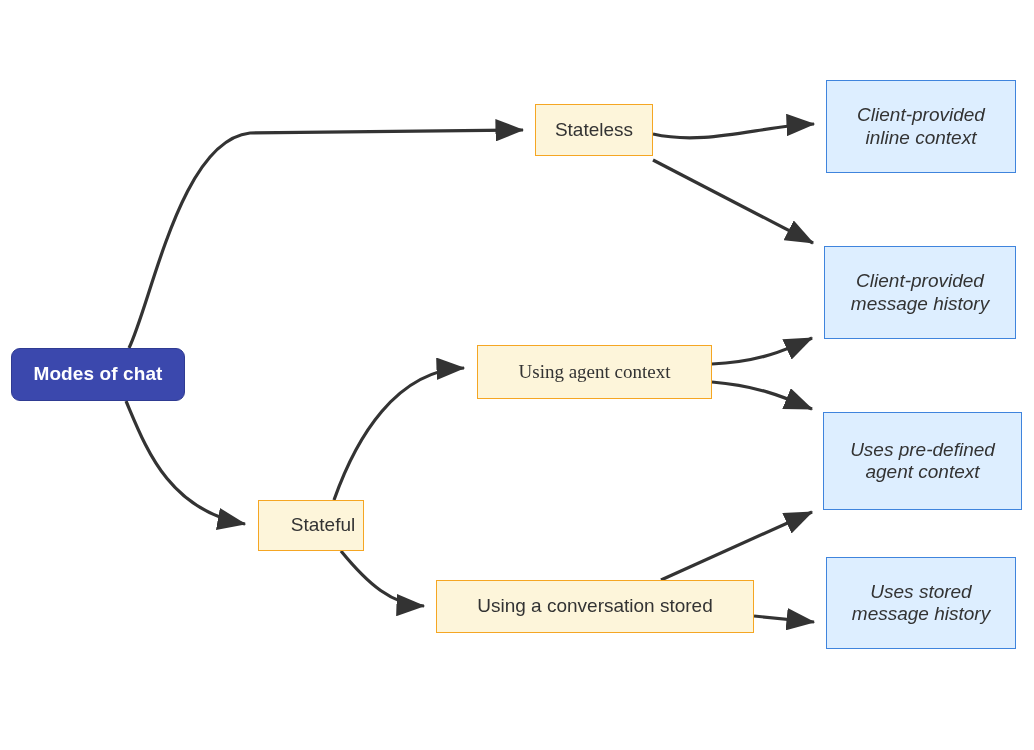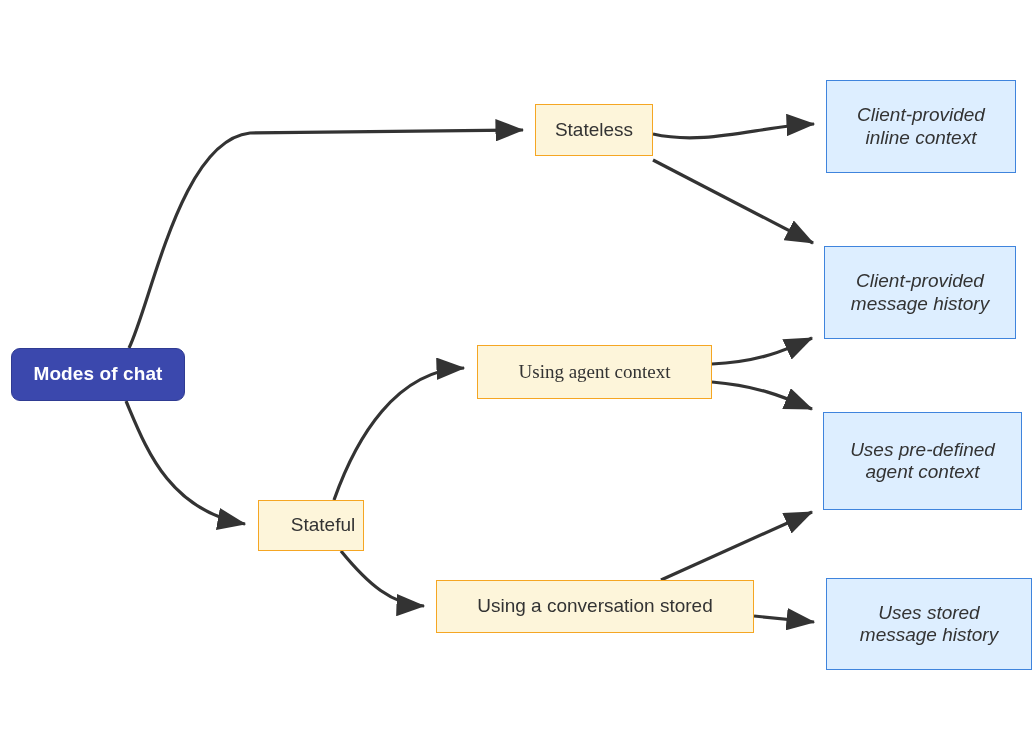--- a/index.html
+++ b/index.html
@@ -92,17 +92,17 @@
       <div class="node node-mid" style="left: 535px; top: 104px; width: 118px; height: 52px;"><span class="node-label">Stateless</span></div>
       <div class="node node-mid" style="left: 258px; top: 500px; width: 106px; height: 51px; padding-left: 24px;"><span class="node-label">Stateful</span></div>
       <div class="node node-mid" style="left: 477px; top: 345px; width: 235px; height: 54px; font-family: Liberation Serif, serif;"><span class="node-label">Using agent context</span></div>
       <div class="node node-mid" style="left: 436px; top: 580px; width: 318px; height: 53px;"><span class="node-label">Using a conversation stored</span></div>
       <div class="node node-leaf" style="left: 826px; top: 80px; width: 190px; height: 93px;"><span class="node-label">Client-provided
 inline context</span></div>
       <div class="node node-leaf" style="left: 824px; top: 246px; width: 192px; height: 93px;"><span class="node-label">Client-provided
 message history</span></div>
       <div class="node node-leaf" style="left: 823px; top: 412px; width: 199px; height: 98px;"><span class="node-label">Uses pre-defined
 agent context</span></div>
-      <div class="node node-leaf" style="left: 826px; top: 578px; width: 206px; height: 92px;"><span class="node-label">Uses stored
+      <div class="node node-leaf" style="left: 826px; top: 557px; width: 190px; height: 92px;"><span class="node-label">Uses stored
 message history</span></div>
     </div>
 
 </div>
 
 </body></html>

